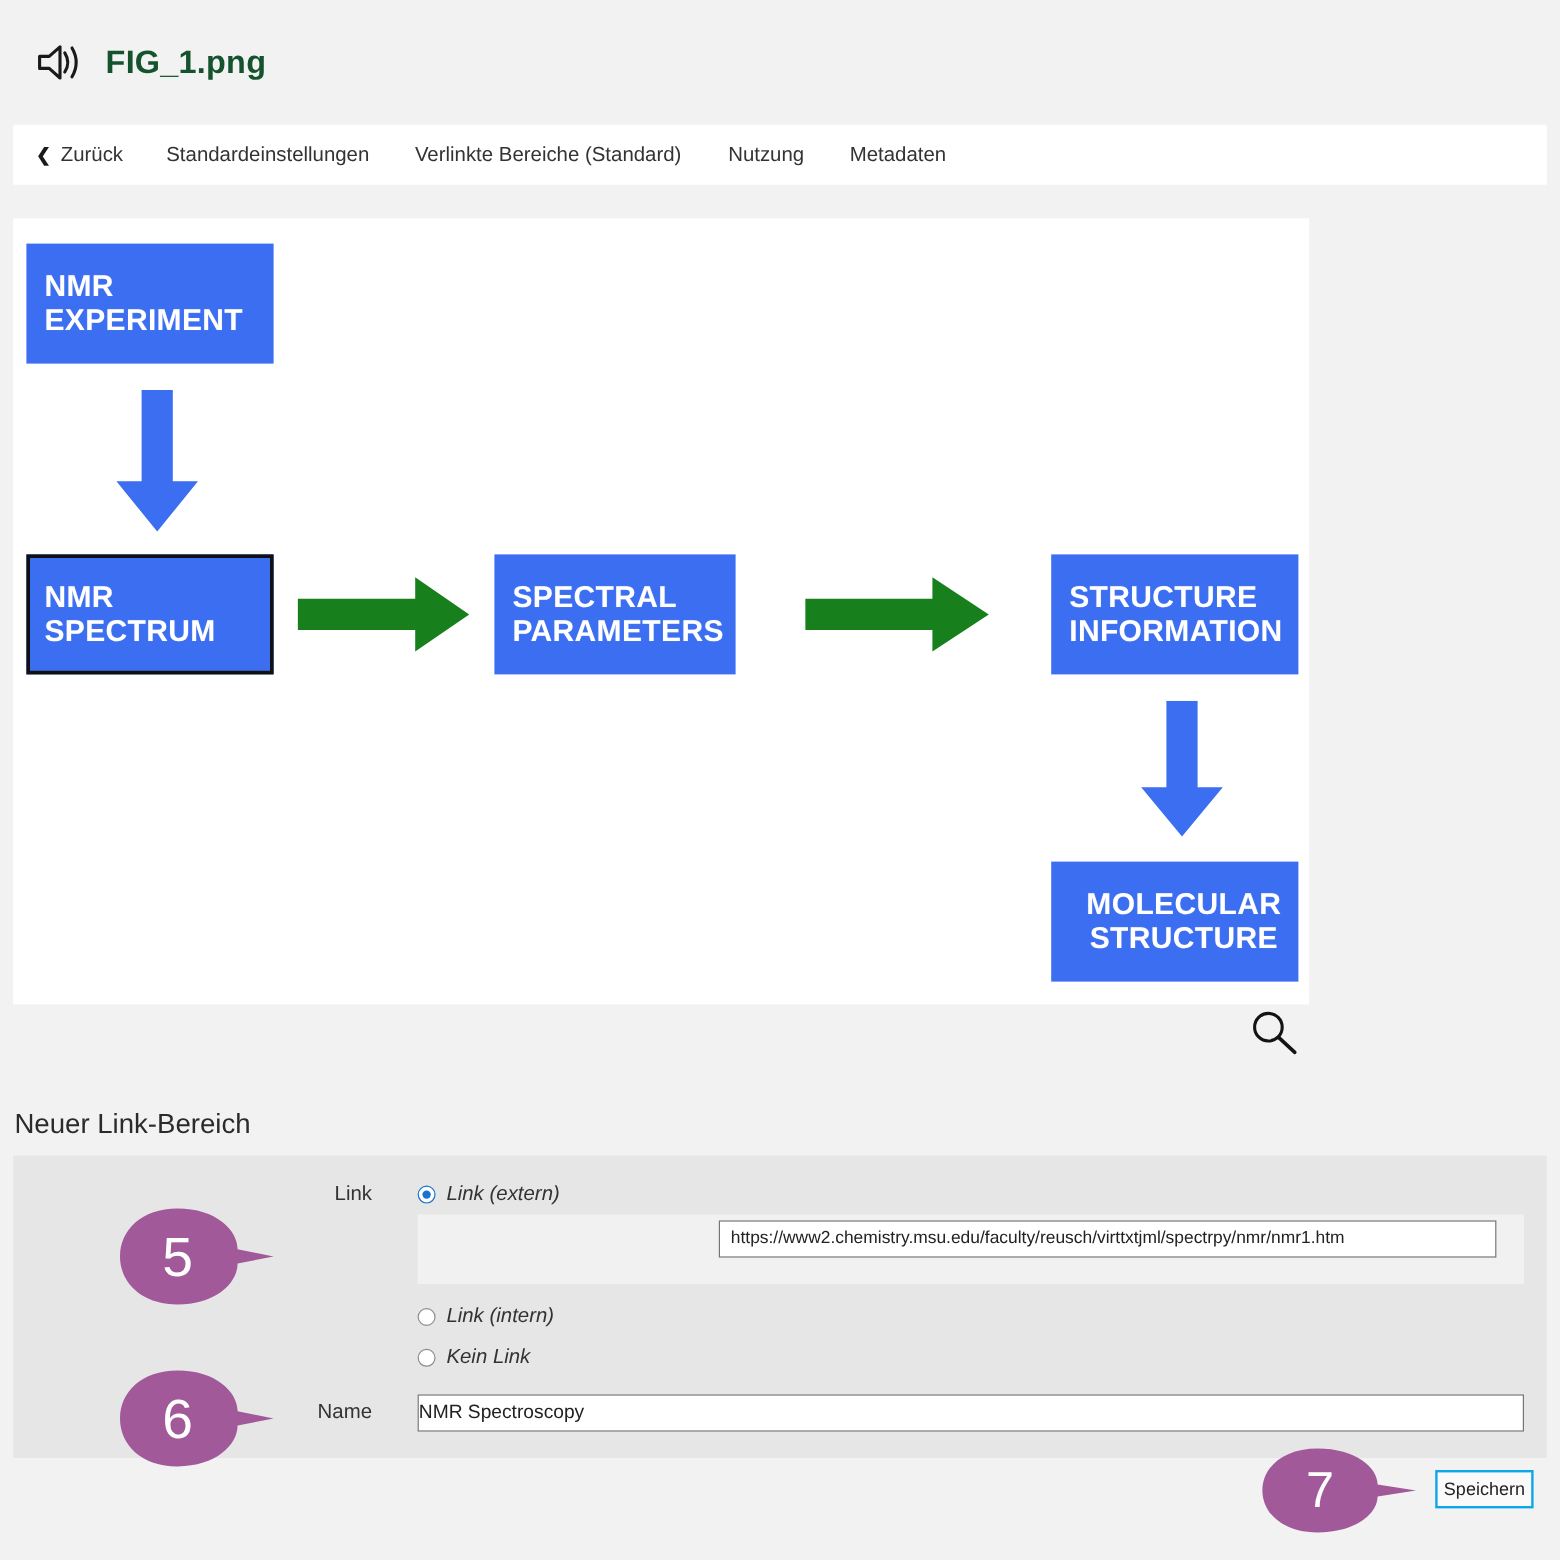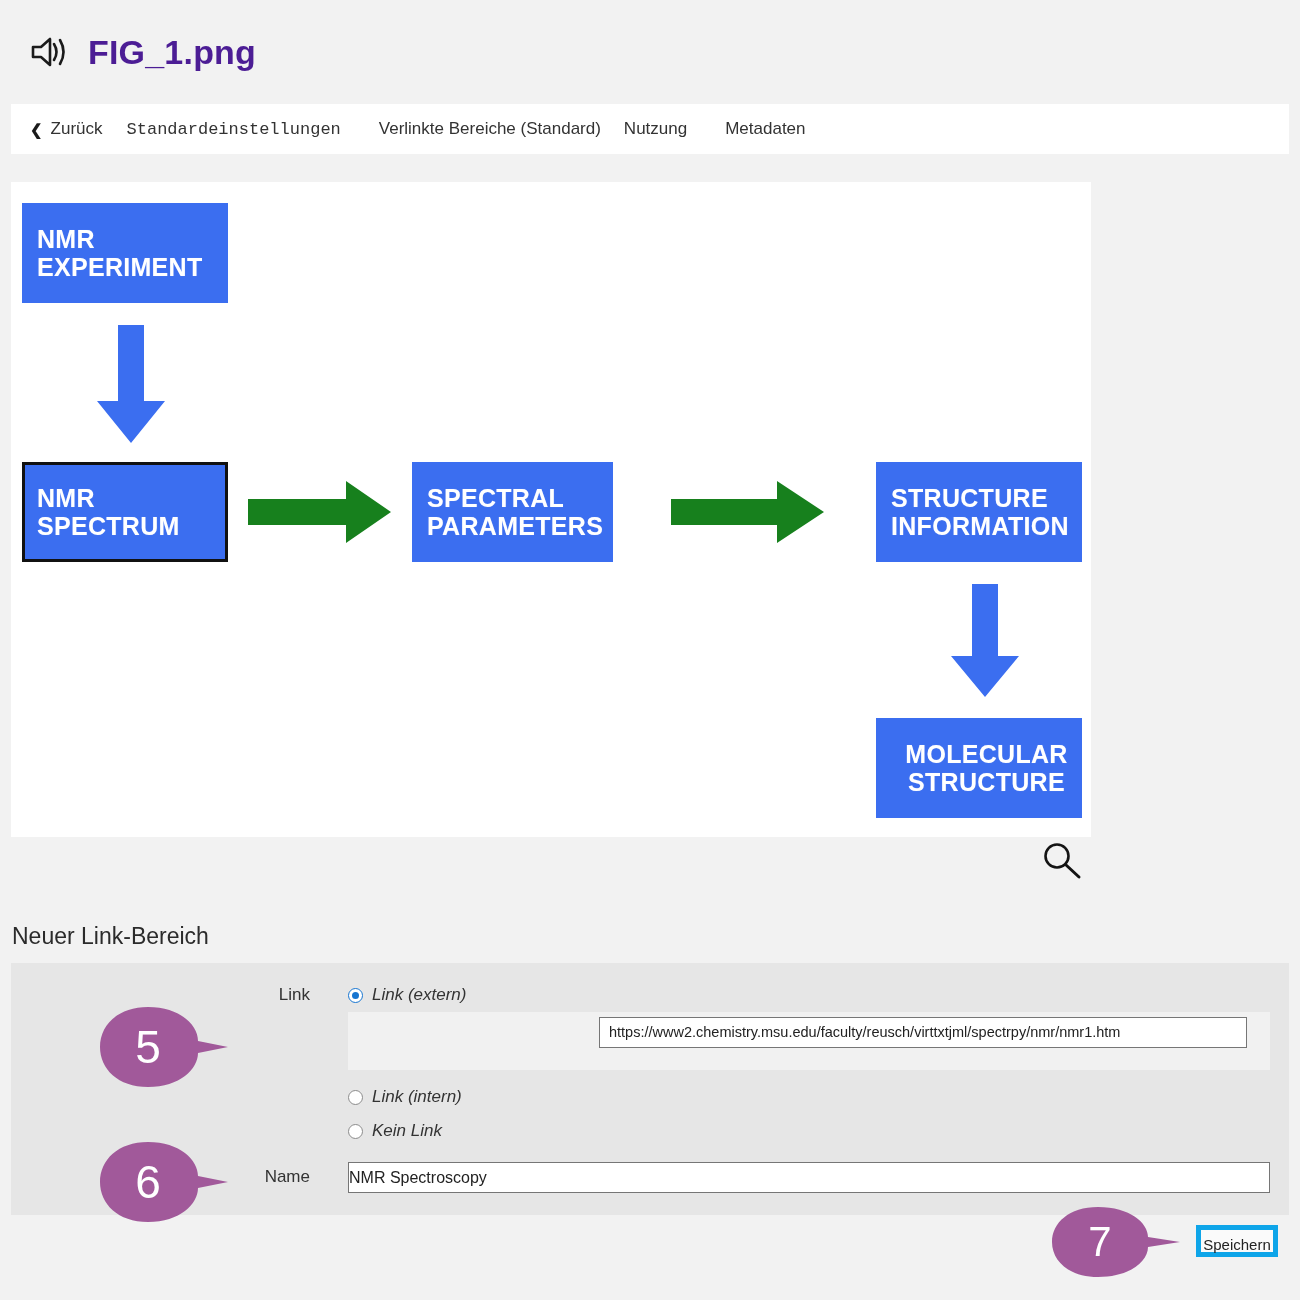--- a/index.html
+++ b/index.html
@@ -20,23 +20,23 @@
     background: #f2f2f2;
     display: flex; align-items: center;
   }
   #speaker-icon {
     margin-left: 26px;
     width: 46px; height: 40px;
     display: flex; align-items: center; justify-content: center;
   }
   #page-title {
     margin-left: 16px;
-    font-size: 34px;
+    font-size: 27px;
     font-weight: bold;
-    color: #4c1d95;
+    color: #14532d;
     letter-spacing: 0.2px;
   }
 
   
   #nav-bar {
     position: absolute;
     left: 11px; top: 104px;
     width: 1278px; height: 50px;
     background: #ffffff;
     display: flex; align-items: center;
@@ -50,23 +50,23 @@
   }
   #nav-back { margin-left: 19px; }
   #back-chevron {
     display: inline-block;
     margin-right: 8px;
     font-size: 15px;
     font-weight: bold;
     line-height: 1;
     color: #1a1a1a;
   }
-  #nav-standard   { margin-left: 24px; font-family: Liberation Mono, monospace; }
+  #nav-standard   { margin-left: 36px; }
   #nav-verlinkte  { margin-left: 38px; }
-  #nav-nutzung    { margin-left: 23px; }
+  #nav-nutzung    { margin-left: 39px; }
   #nav-metadaten  { margin-left: 38px; }
 
   
   #image-panel {
     position: absolute;
     left: 11px; top: 182px;
     width: 1080px; height: 655px;
     background: #ffffff;
     overflow: hidden;
   }
@@ -207,21 +207,21 @@
     line-height: 29px;
     white-space: nowrap;
     overflow: hidden;
   }
 
   #save-button {
     position: absolute;
     left: 1196px; top: 1225px;
     width: 82px; height: 32px;
     background: #fafafa;
-    border: 5px solid #0ea5e9;
+    border: 2px solid #0ea5e9;
     font-family: "Liberation Sans", sans-serif;
     font-size: 15px;
     color: #222222;
     cursor: pointer;
     padding: 0;
     line-height: 30px;
   }
 
   
   .callout {

